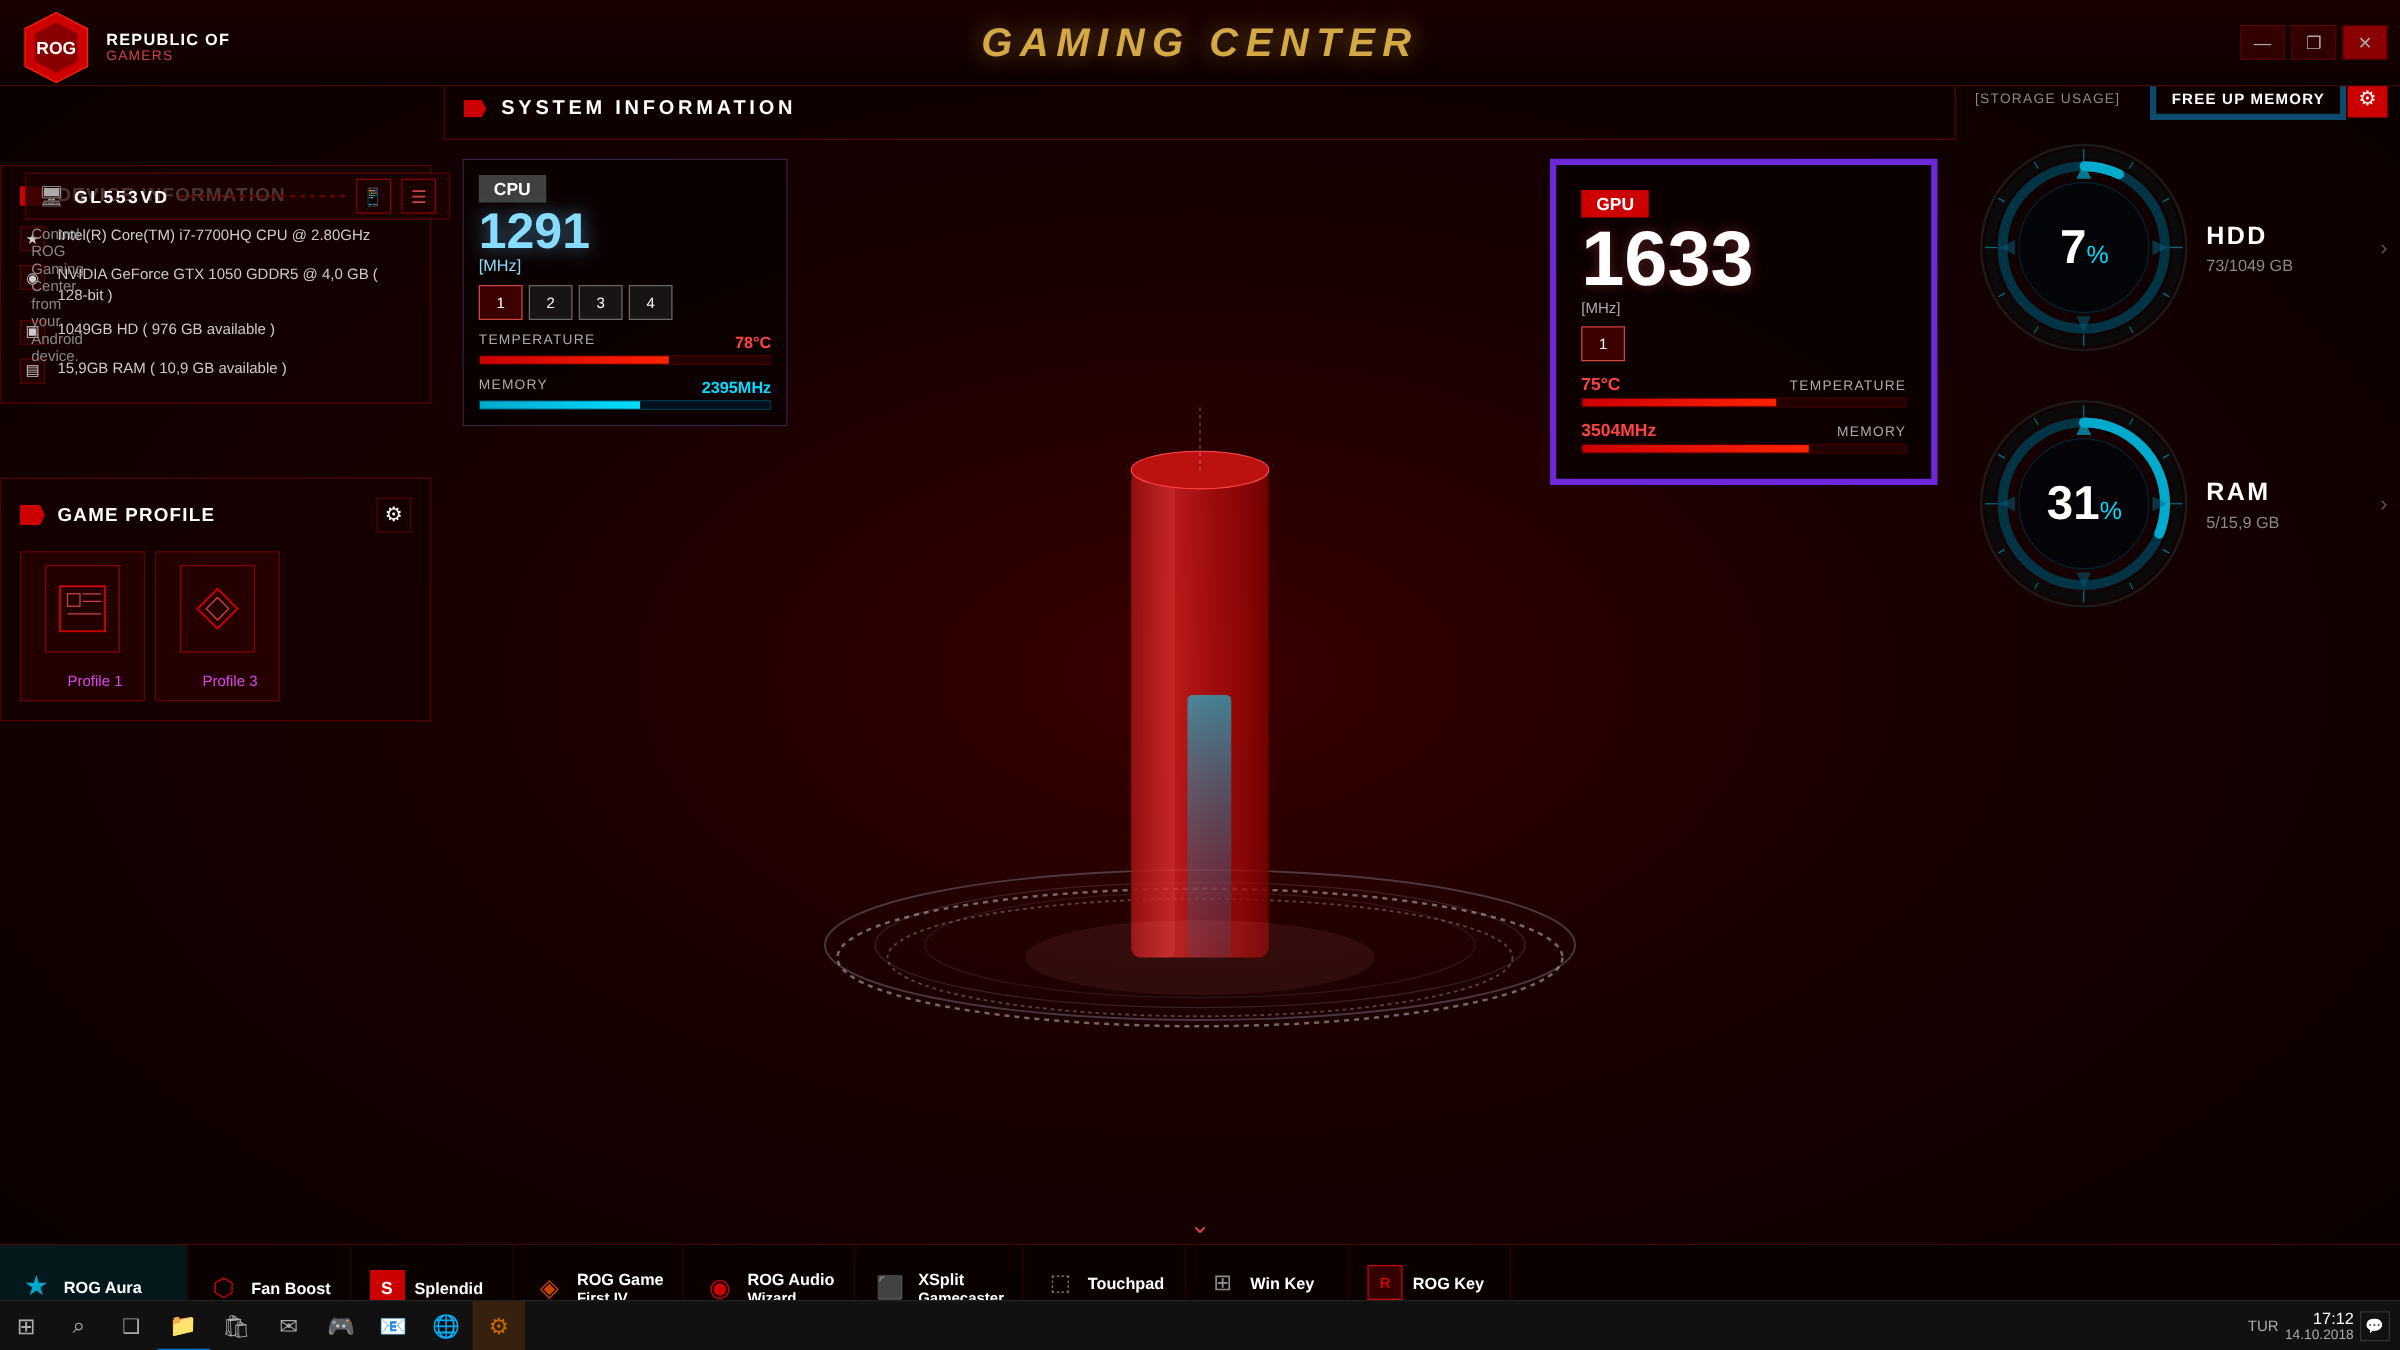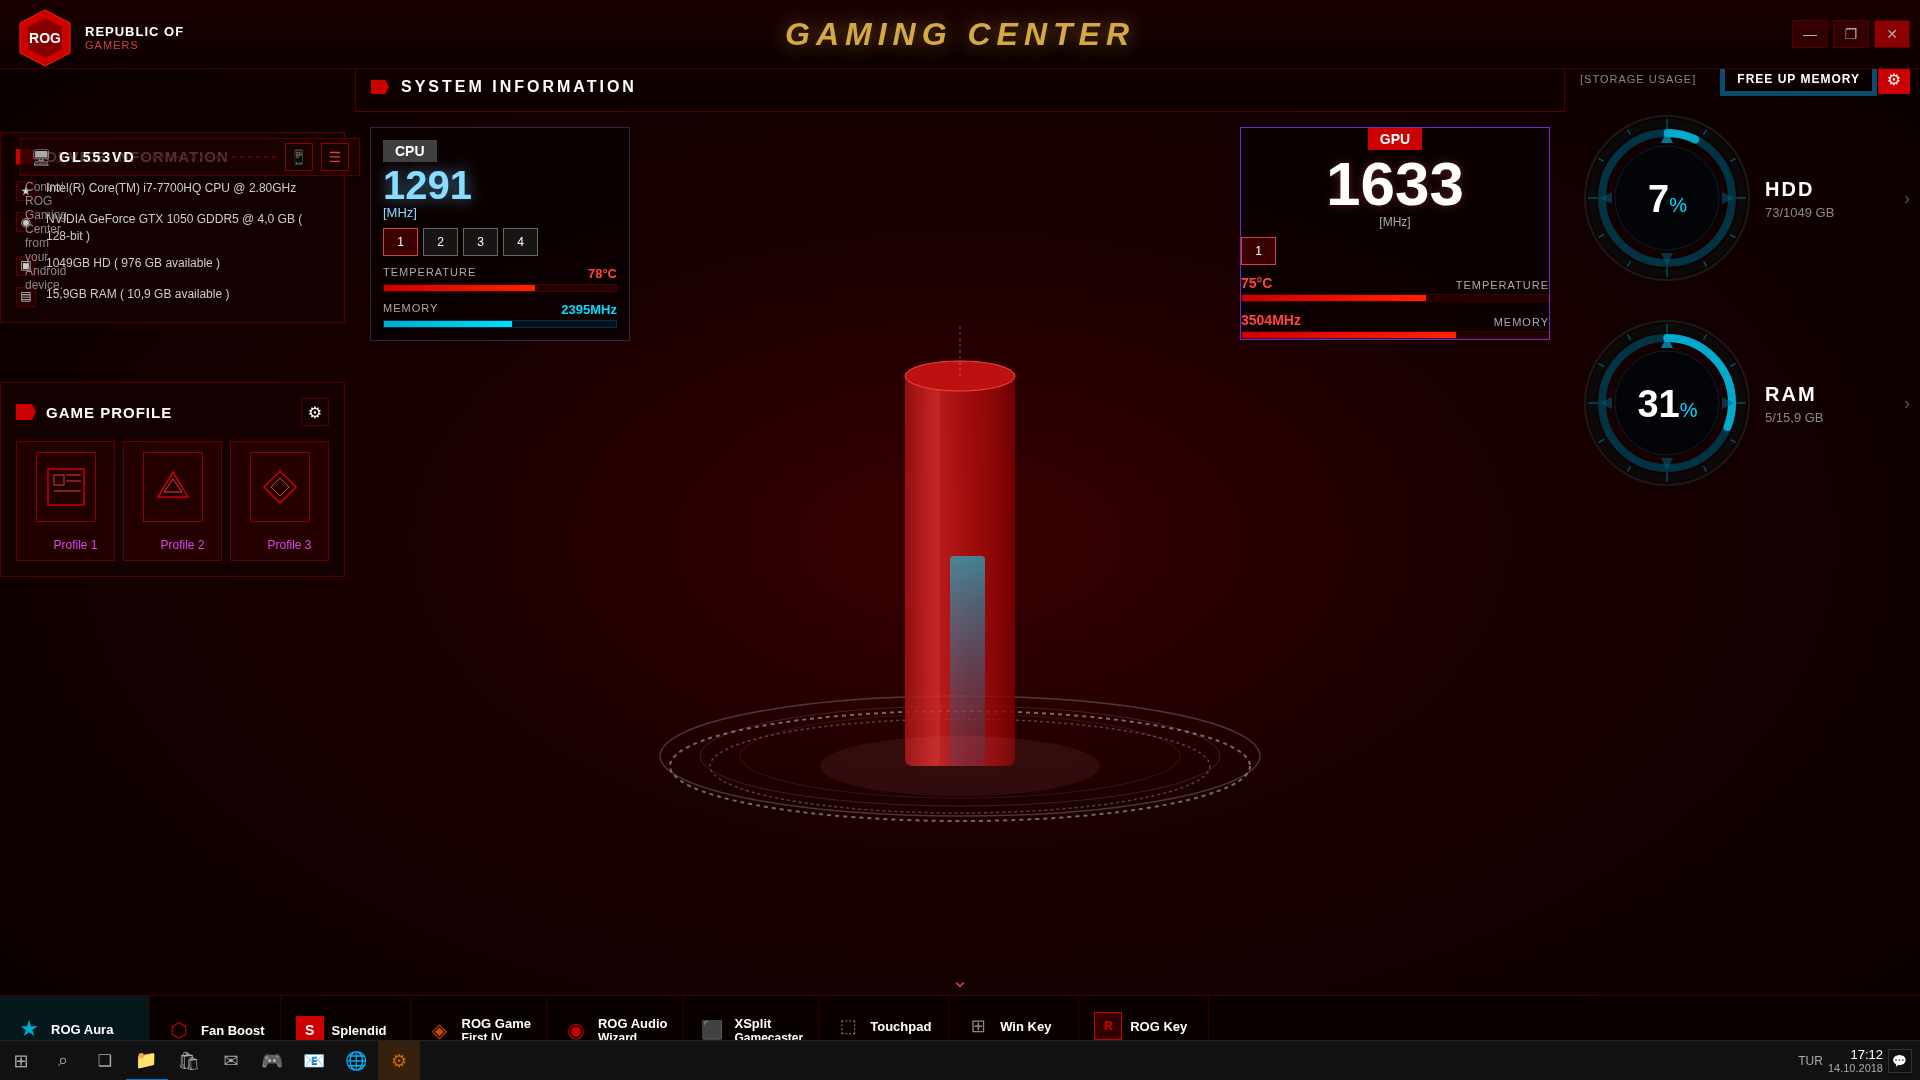--- a/index.html
+++ b/index.html
@@ -448,29 +448,20 @@
             <line x1="20" y1="8" x2="35" y2="8" stroke="#cc4444" stroke-width="1"></line>
             <line x1="20" y1="14" x2="35" y2="14" stroke="#cc4444" stroke-width="1"></line>
             <line x1="8" y1="24" x2="35" y2="24" stroke="#cc4444" stroke-width="1"></line>
           </svg>
         </div>
         <span class="profile-card-label">Profile 1</span>
       </div>
       <div class="profile-card">
         <div class="profile-card-icon">
           <svg width="40" height="40" viewBox="0 0 40 40">
-            <polygon points="20,5 35,30 5,30" fill="none" stroke="#cc0000" stroke-width="1.5"></polygon>
-            <polygon points="20,12 29,25 11,25" fill="none" stroke="#cc4444" stroke-width="1"></polygon>
-          </svg>
-        </div>
-        <span class="profile-card-label">Profile 2</span>
-      </div>
-      <div class="profile-card">
-        <div class="profile-card-icon">
-          <svg width="40" height="40" viewBox="0 0 40 40">
             <polygon points="20,4 36,20 20,36 4,20" fill="none" stroke="#cc0000" stroke-width="1.5"></polygon>
             <polygon points="20,11 29,20 20,29 11,20" fill="none" stroke="#cc4444" stroke-width="1"></polygon>
           </svg>
         </div>
         <span class="profile-card-label">Profile 3</span>
       </div>
     </div>
   </div>
 
   <div style="position:absolute;top:10px;left:355px;right:355px;height:50px;background:rgba(15,0,0,0.9);border:1px solid #550000;display:flex;align-items:center;padding:0 15px;gap:12px;">
@@ -541,21 +532,21 @@
           <span style="font-size:13px;color:#00ddff;font-weight:bold;">2395MHz</span>
         </div>
         <div style="height:8px;background:rgba(0,20,40,0.8);border:1px solid #003344;margin-top:3px;">
           <div style="height:100%;width:55%;background:linear-gradient(90deg,#00aacc,#00ddff);"></div>
         </div>
       </div>
     </div>
   </div>
 
   <div style="position:absolute;top:75px;right:370px;width:310px;z-index:8;">
-    <div style="background:rgba(10,0,0,0.88);border:1px solid #6d28d9;padding:0;text-align:center;">
+    <div style="background:rgba(10,0,0,0.88);border:5px solid #6d28d9;padding:20px;">
       <div style="background:#cc0000;color:white;font-size:14px;font-weight:bold;padding:3px 12px;display:inline-block;margin-bottom:3px;">GPU</div>
       <div style="font-size:62px;font-weight:bold;color:white;line-height:1;text-shadow:0 0 10px rgba(255,100,100,0.3);">1633</div>
       <div style="font-size:12px;color:#aaa;margin-bottom:8px;">[MHz]</div>
       <div style="width:35px;height:28px;border:1px solid #cc4444;background:rgba(80,0,0,0.7);color:white;font-size:12px;display:flex;align-items:center;justify-content:center;margin-bottom:10px;cursor:pointer;">1</div>
       <div style="margin-bottom:10px;">
         <div style="display:flex;justify-content:space-between;">
           <span style="font-size:14px;font-weight:bold;color:#ff4444;">75°C</span>
           <span style="font-size:11px;color:#aaa;letter-spacing:1px;align-self:flex-end;">TEMPERATURE</span>
         </div>
         <div style="height:8px;background:rgba(40,0,0,0.8);border:1px solid #440000;margin-top:3px;">

